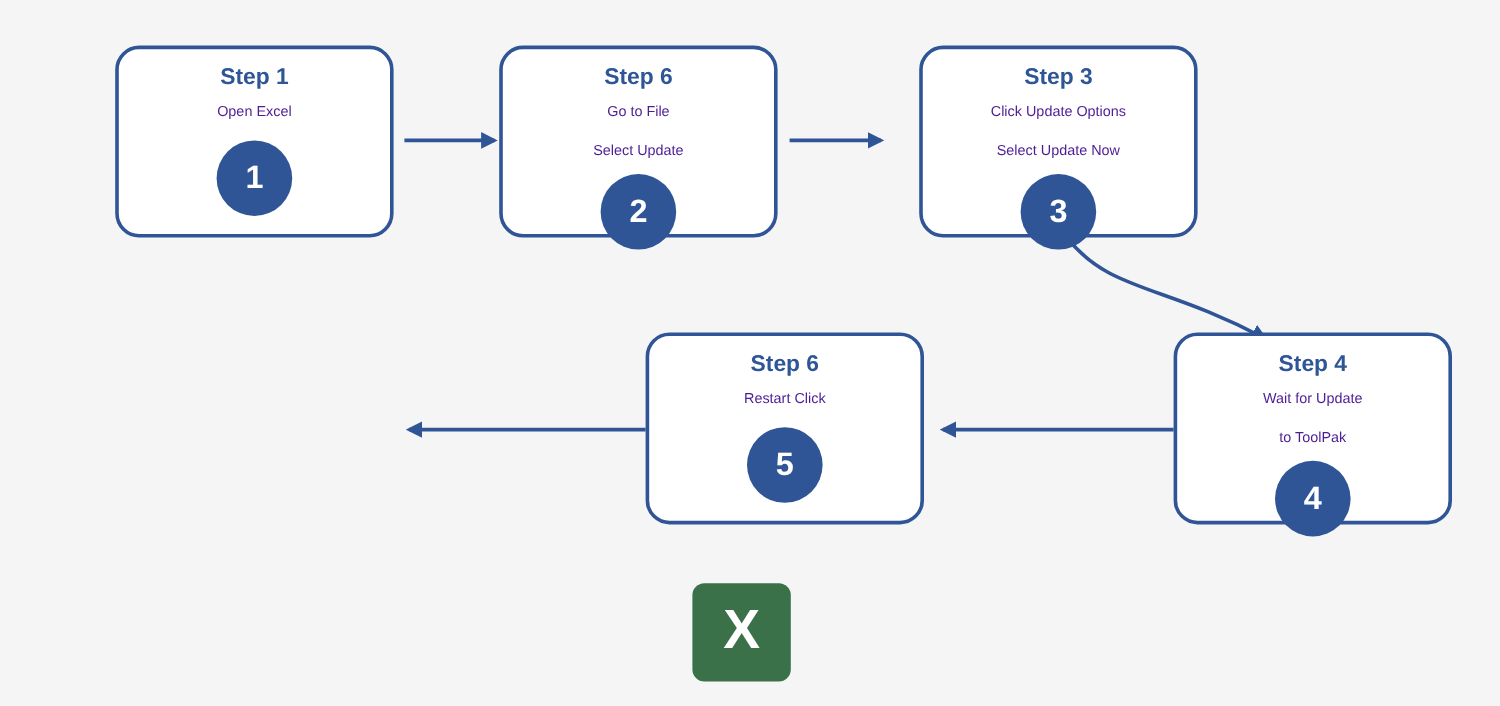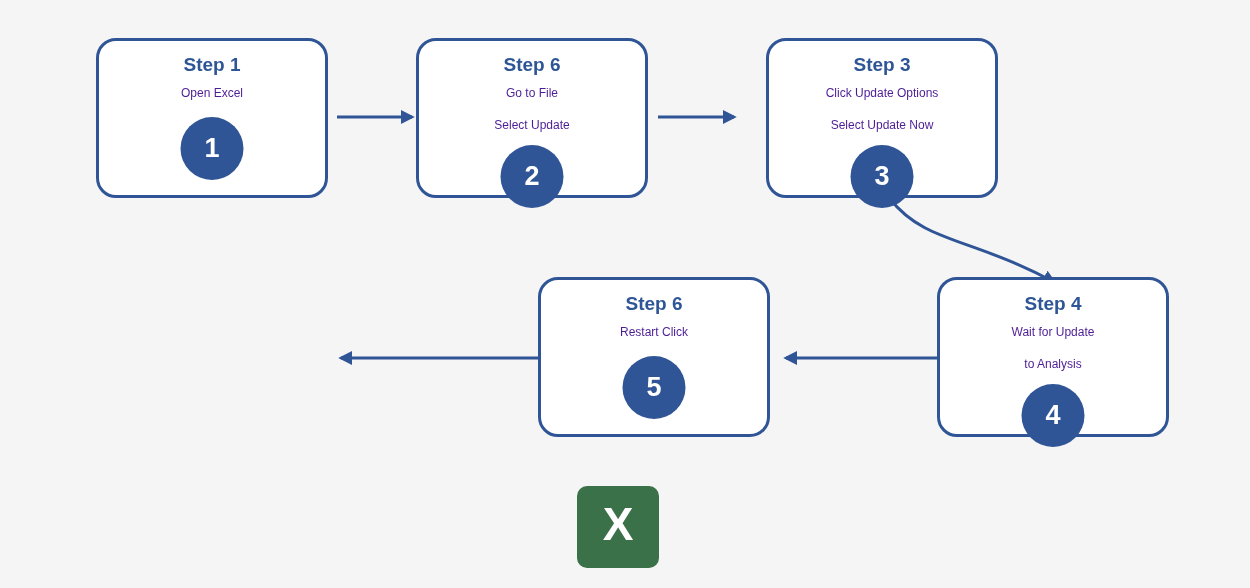--- a/index.html
+++ b/index.html
@@ -110,24 +110,24 @@
     <div class="step-circle">2</div>
   </div>
 
   <div class="step-box lines-2" style="left:766px; top:38px;">
     <div class="step-title">Step 3</div>
     <div class="step-line">Click Update Options</div>
     <div class="step-line">Select Update Now</div>
     <div class="step-circle">3</div>
   </div>
 
-  <div class="step-box lines-2" style="left:937px; top:277px;">
+  <div class="step-box lines-2" style="left:978px; top:277px;">
     <div class="step-title">Step 4</div>
     <div class="step-line">Wait for Update</div>
-    <div class="step-line">to Analysis</div>
+    <div class="step-line">to ToolPak</div>
     <div class="step-circle">4</div>
   </div>
 
   <div class="step-box lines-1" style="left:538px; top:277px;">
     <div class="step-title">Step 6</div>
     <div class="step-line">Restart Click</div>
     <div class="step-circle">5</div>
   </div>
 
 

